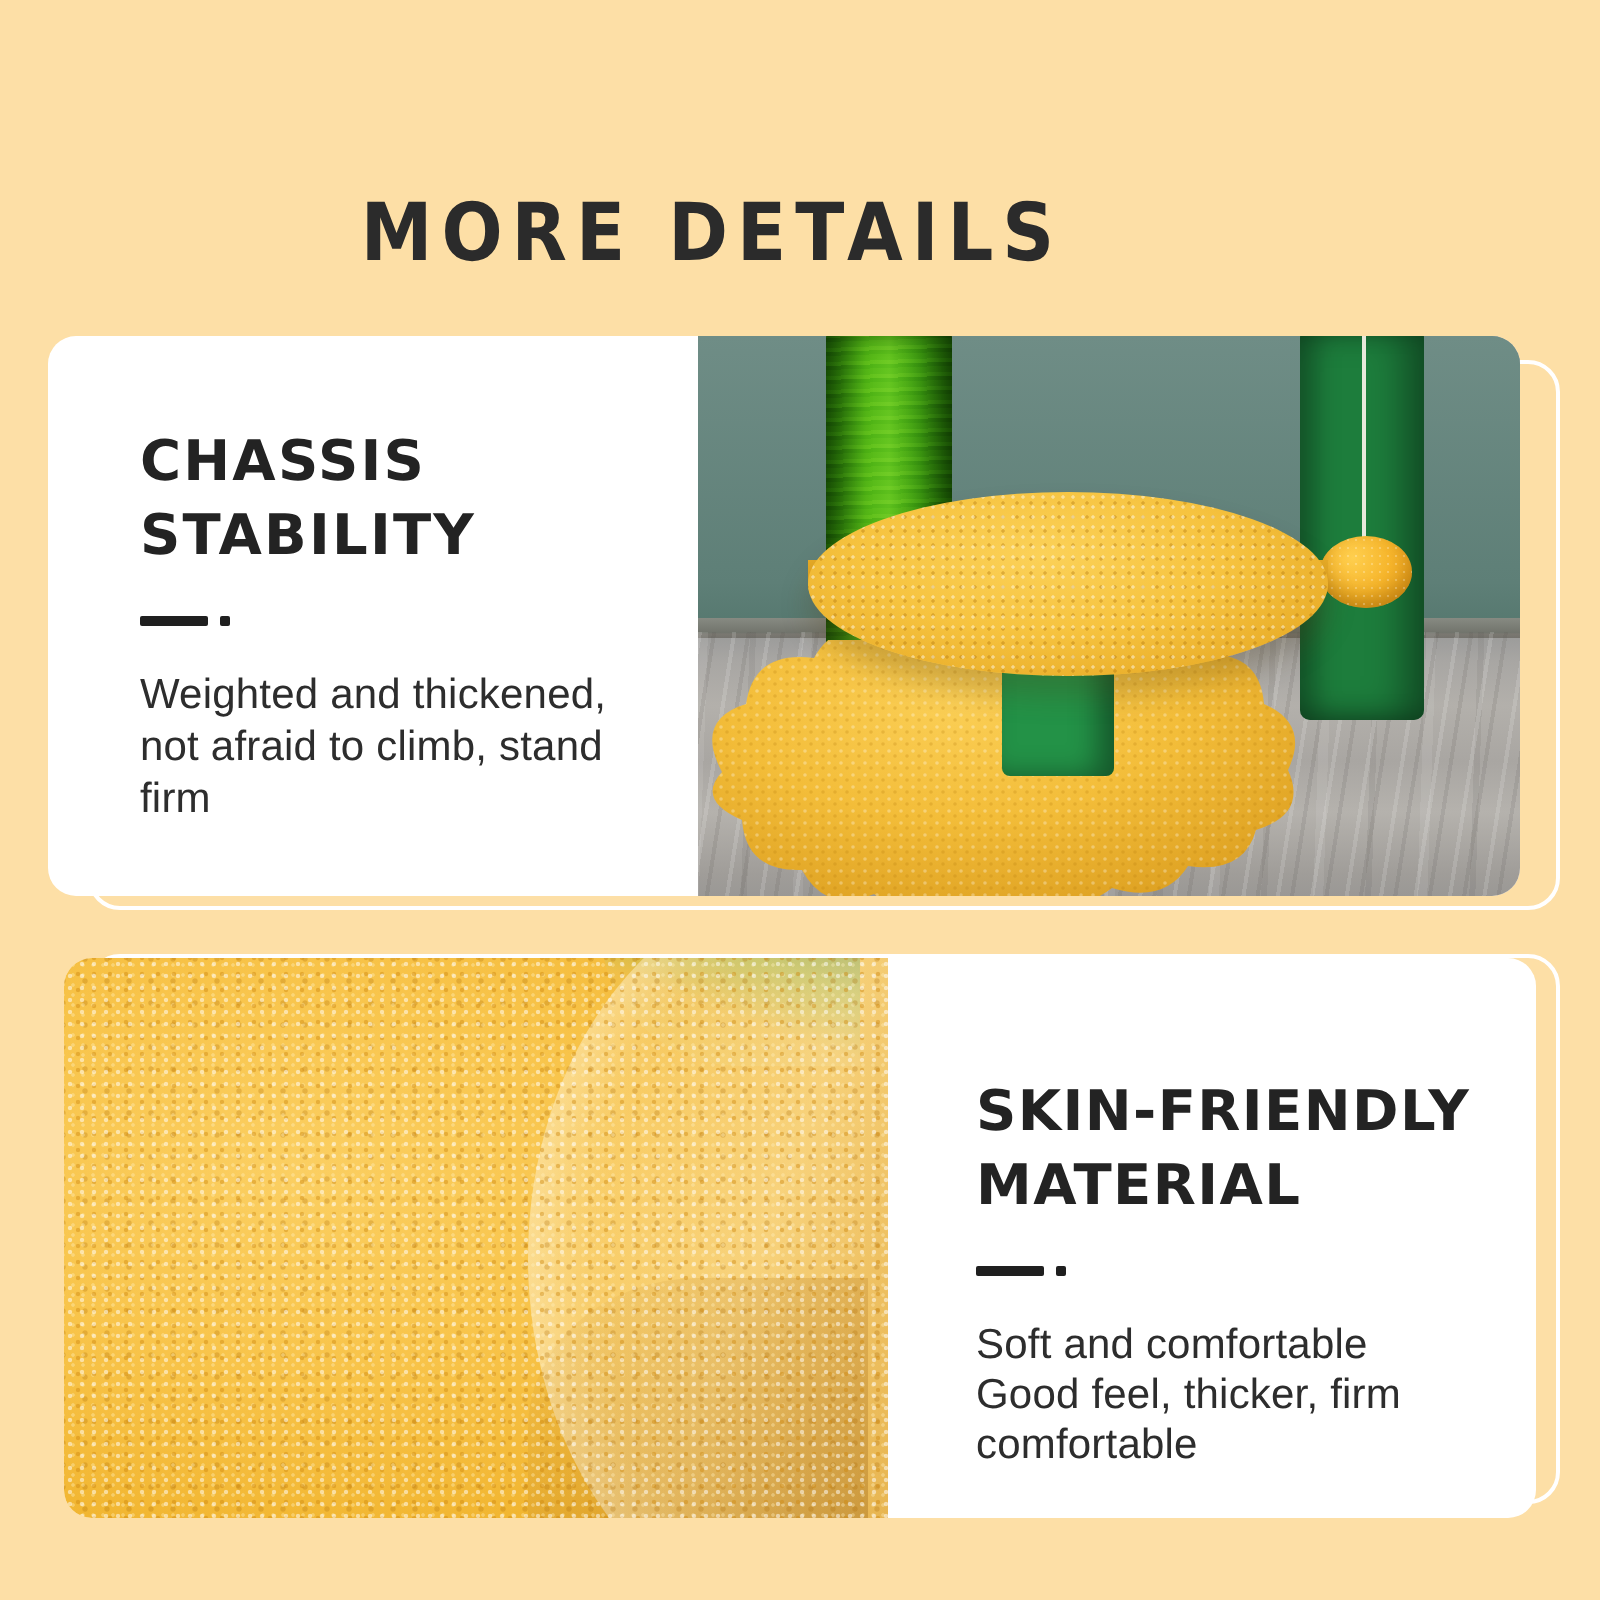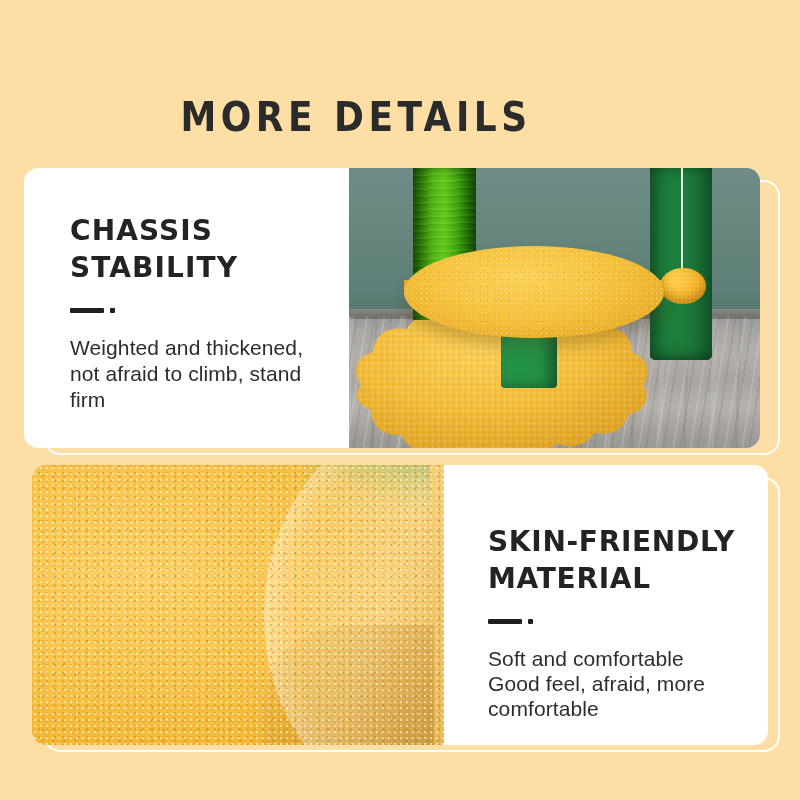--- a/index.html
+++ b/index.html
@@ -55,21 +55,21 @@
   
   .card {
     position: absolute;
     background: #ffffff;
     border-radius: 14px;
     overflow: hidden;
     z-index: 2;
     display: flex;
   }
   .card-1 { left: 24px; top: 168px; width: 736px; height: 280px; }
-  .card-2 { left: 32px; top: 465px; width: 736px; height: 280px; }
+  .card-2 { left: 32px; top: 479px; width: 736px; height: 280px; }
 
   .card-text {
     flex: 0 0 325px;
     padding: 44px 0 0 46px;
   }
   .card-2 .card-text {
     padding: 58px 0 0 44px;
   }
 
   .card-heading {
@@ -399,18 +399,18 @@
 
     <div class="card-text">
       <div class="card-heading">SKIN-FRIENDLY MATERIAL</div>
 
       <div class="divider">
         <span class="dash"></span>
         <span class="dot"></span>
       </div>
 
       <div class="card-body" style="white-space: pre-line;">Soft and comfortable
-Good feel, afraid, more comfortable</div>
+Good feel, thicker, firm comfortable</div>
     </div>
 
   </div>
 
 </div>
 
 </body></html>

